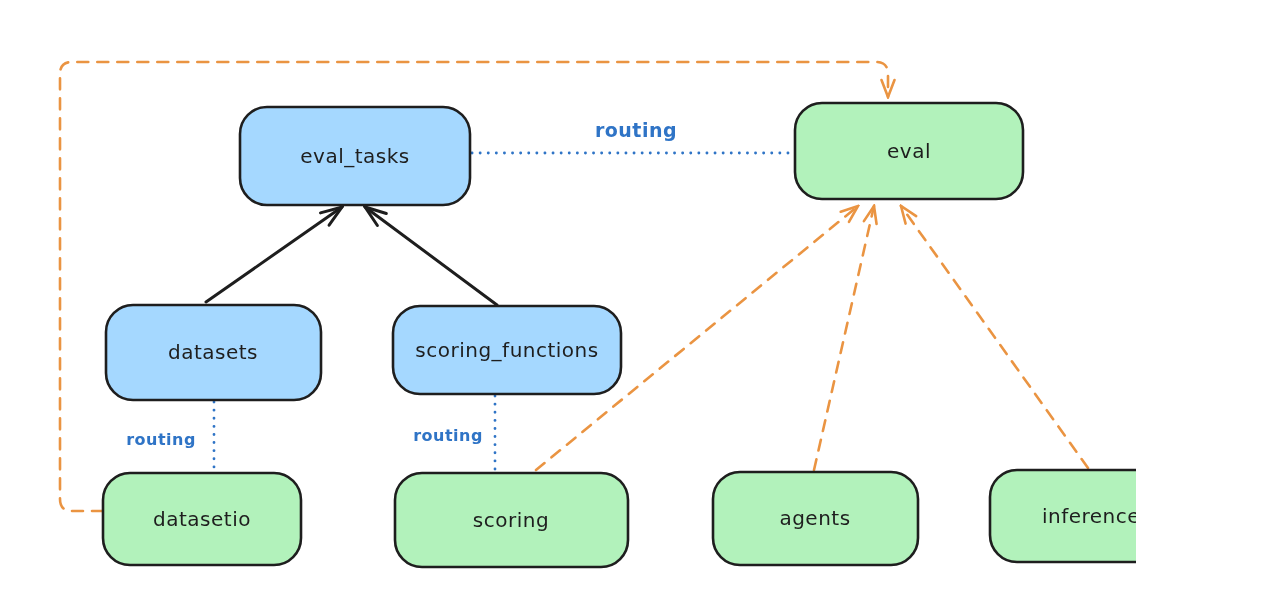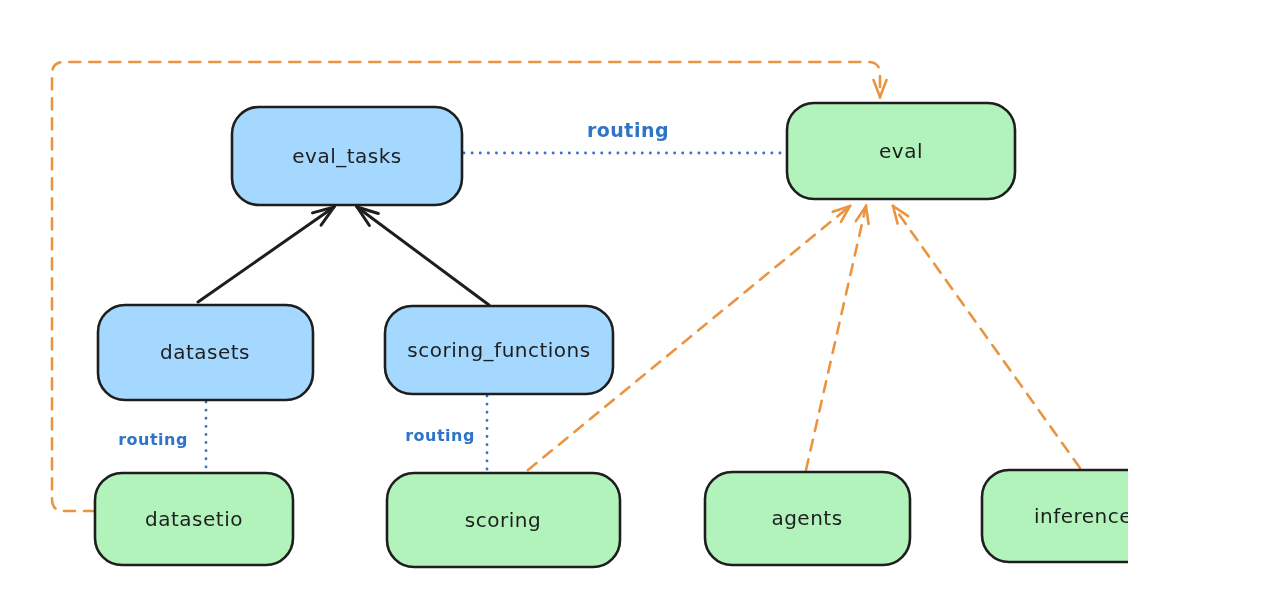--- a/index.html
+++ b/index.html
@@ -1,16 +1,16 @@
 <!DOCTYPE html>
 <html style="--background: #ffffff; --stroke: #1e1e1e; --blue-fill: #a5d8ff; --green-fill: #b2f2bb; --orange: #ea9442; --blue-line: #2f74c6;"><head>
 <meta charset="utf-8">
 <style>
   html,body{margin:0;padding:0;background:#ffffff;}
-  .canvas{position:relative;width:1128px;height:596px;background:var(--background,#fff);overflow:hidden;}
+  .canvas{position:relative;width:1128px;height:596px;background:var(--background,#fff);overflow:hidden;padding-left:8px;}
   svg{display:block;}
   .node-rect{stroke:var(--stroke,#1e1e1e);stroke-width:2.6;}
   .node-rect.blue{fill:var(--blue-fill,#a5d8ff);}
   .node-rect.green{fill:var(--green-fill,#b2f2bb);}
   .node-label{font-family:"DejaVu Sans",sans-serif;font-size:20px;fill:var(--stroke,#1e1e1e);
     text-anchor:middle;dominant-baseline:central;letter-spacing:.5px;}
   .edge-black{stroke:var(--stroke,#1e1e1e);stroke-width:3;fill:none;stroke-linecap:round;}
   .edge-blue-dotted{stroke:var(--blue-line,#2f74c6);stroke-width:2.8;fill:none;
     stroke-dasharray:0.1 8;stroke-linecap:round;}
   .edge-orange-dashed{stroke:var(--orange,#ea9442);stroke-width:2.6;fill:none;

